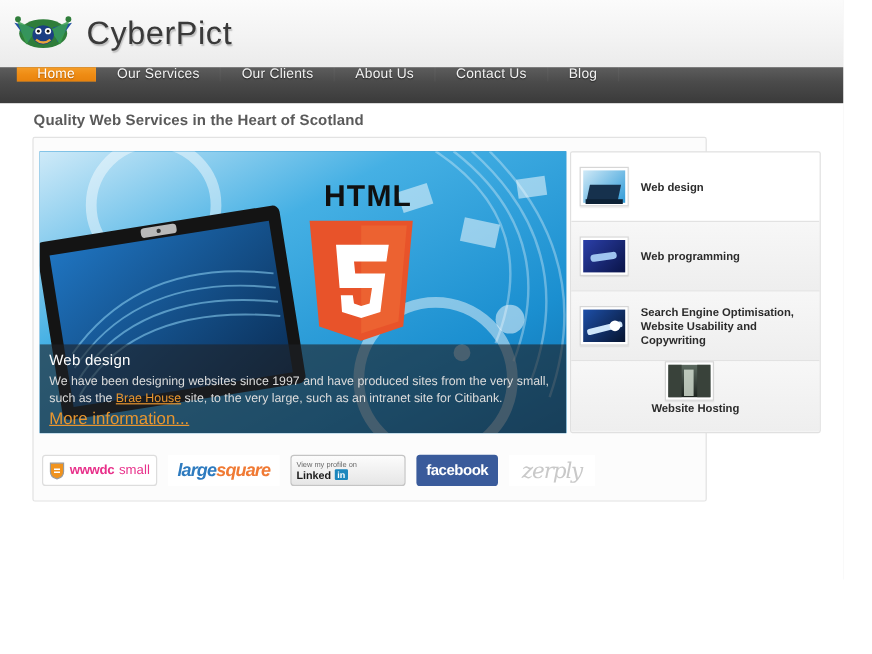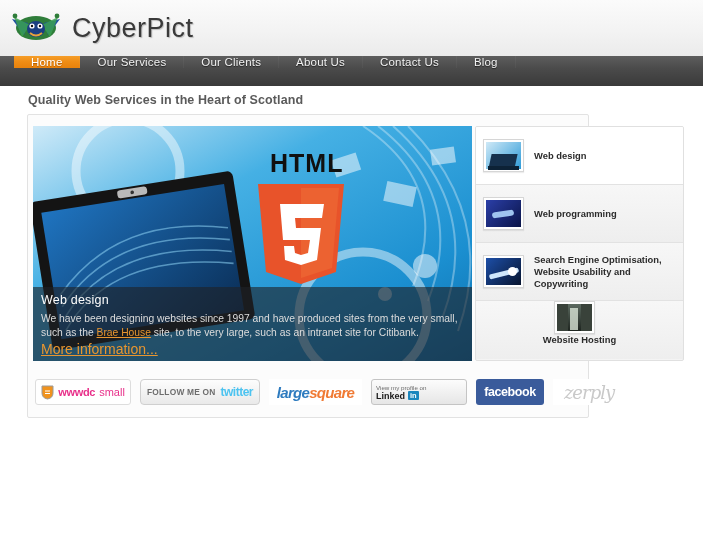--- a/index.html
+++ b/index.html
@@ -290,24 +290,20 @@
 
       <div class="badge b-wwwdc">
         <svg width="13" height="15" viewBox="0 0 13 15">
           <path d="M1 1 H12 V8 Q12 13 6.5 14 Q1 13 1 8 Z" fill="#f0931e" stroke="#9a9a9a" stroke-width="1"></path>
           <path d="M4 6 h5 M4 8.5 h5" stroke="#ffffff" stroke-width="1.2"></path>
         </svg>
         <span class="wl">wwwdc</span>
         <span class="wr">small</span>
       </div>
 
-      <div class="badge b-twitter">
-        <span class="t1">FOLLOW ME ON</span>
-        <span class="t2">twitter</span>
-      </div>
 
 
       <div class="badge b-four">
         <span class="f1">large</span>
         <span class="f2">square</span>
       </div>
 
       <div class="badge b-linked">
         <span class="l1">View my profile on</span>
         <span class="l2">

